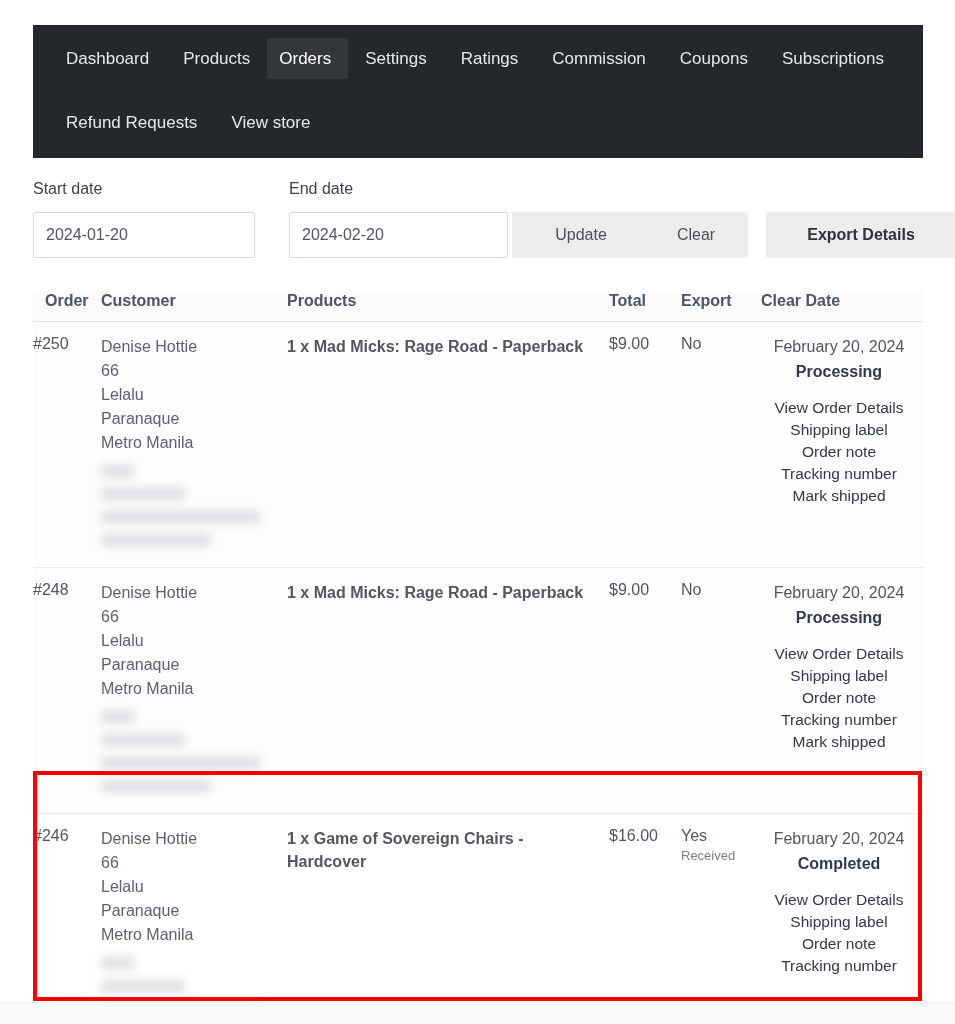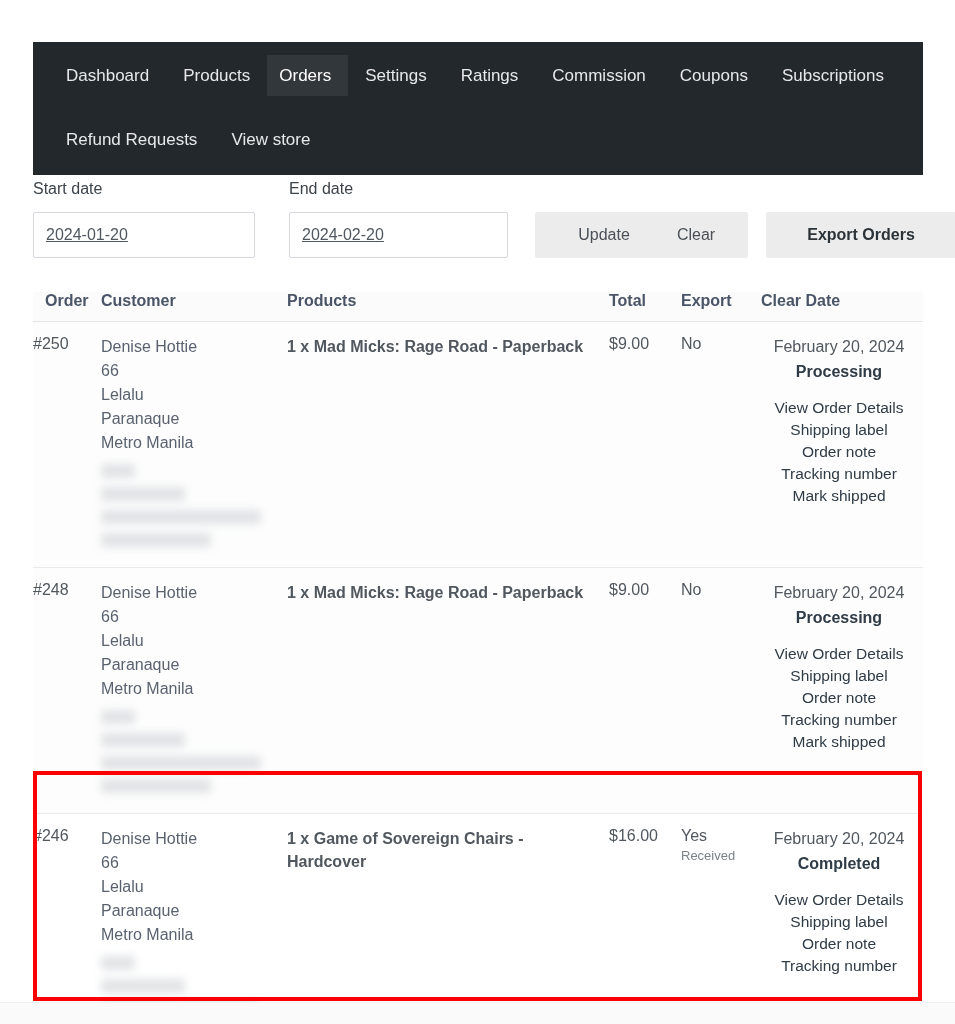--- a/index.html
+++ b/index.html
@@ -7,21 +7,21 @@
     margin: 0; padding: 0;
     width: 955px; height: 1024px;
     background: #ffffff;
     font-family: "Liberation Sans", sans-serif;
     -webkit-font-smoothing: antialiased;
   }
   .page { position: relative; width: 955px; height: 1024px; background: #ffffff; overflow: hidden; }
 
   
   .navbar {
-    position: absolute; left: 33px; top: 42px; width: 890px; height: 133px;
+    position: absolute; left: 33px; top: 25px; width: 890px; height: 133px;
     background: #23282d;
     padding: 0;
   }
   .nav-row { display: flex; align-items: center; height: 66px; padding-left: 16px; }
   .nav-row.second { height: 62px; }
   .nav-item {
     color: #e6e8ea;
     font-size: 17px;
     line-height: 1;
     padding: 12px 17px;
@@ -42,34 +42,33 @@
 
   .filter-controls { position: relative; height: 50px; margin-top: 6px; }
   .date-input {
     position: absolute; top: 0; height: 46px;
     border: 1px solid #d5d8dc; background: #ffffff;
     font-family: "Liberation Sans", sans-serif;
     font-size: 16px; color: #50575e;
     padding: 14px 12px;
     border-radius: 2px;
     outline: none;
-    text-decoration: underline;
   }
   #start-date { left: 0px; width: 222px; }
   #end-date  { left: 256px; width: 219px; }
 
   .btn {
     position: absolute; top: 0; height: 46px;
     border: none; background: #ececec;
     font-family: "Liberation Sans", sans-serif;
     font-size: 16px; color: #4a5057;
     cursor: pointer; border-radius: 2px;
     display: flex; align-items: center; justify-content: center;
   }
-  #update-btn { left: 502px; width: 138px; }
+  #update-btn { left: 479px; width: 138px; }
   #clear-btn  { left: 611px; width: 104px; }
   #export-btn { left: 733px; width: 190px; font-weight: bold; color: #2c3338; }
 
   
   .table-wrap { position: absolute; left: 33px; top: 292px; width: 890px; }
   table.orders { width: 890px; border-collapse: collapse; table-layout: fixed; }
   table.orders thead th {
     text-align: left;
     font-size: 16px; font-weight: bold; color: #4a5568;
     padding: 0 0 11px 0;
@@ -161,21 +160,21 @@
   <section class="filters">
     <div class="filter-labels">
       <span class="filter-label lbl-start">Start date</span>
       <span class="filter-label lbl-end">End date</span>
     </div>
     <div class="filter-controls">
       <input id="start-date" class="date-input" type="text" value="2024-01-20" style="">
       <input id="end-date" class="date-input" type="text" value="2024-02-20" style="">
       <button id="update-btn" class="btn">Update</button>
       <button id="clear-btn" class="btn">Clear</button>
-      <button id="export-btn" class="btn">Export Orders</button>
+      <button id="export-btn" class="btn">Export Details</button>
     </div>
   </section>
 
   <div class="table-wrap">
     <table class="orders">
       <thead>
         <tr>
           <th class="col-order">Order</th>
           <th class="col-customer">Customer</th>
           <th class="col-products">Products</th>

